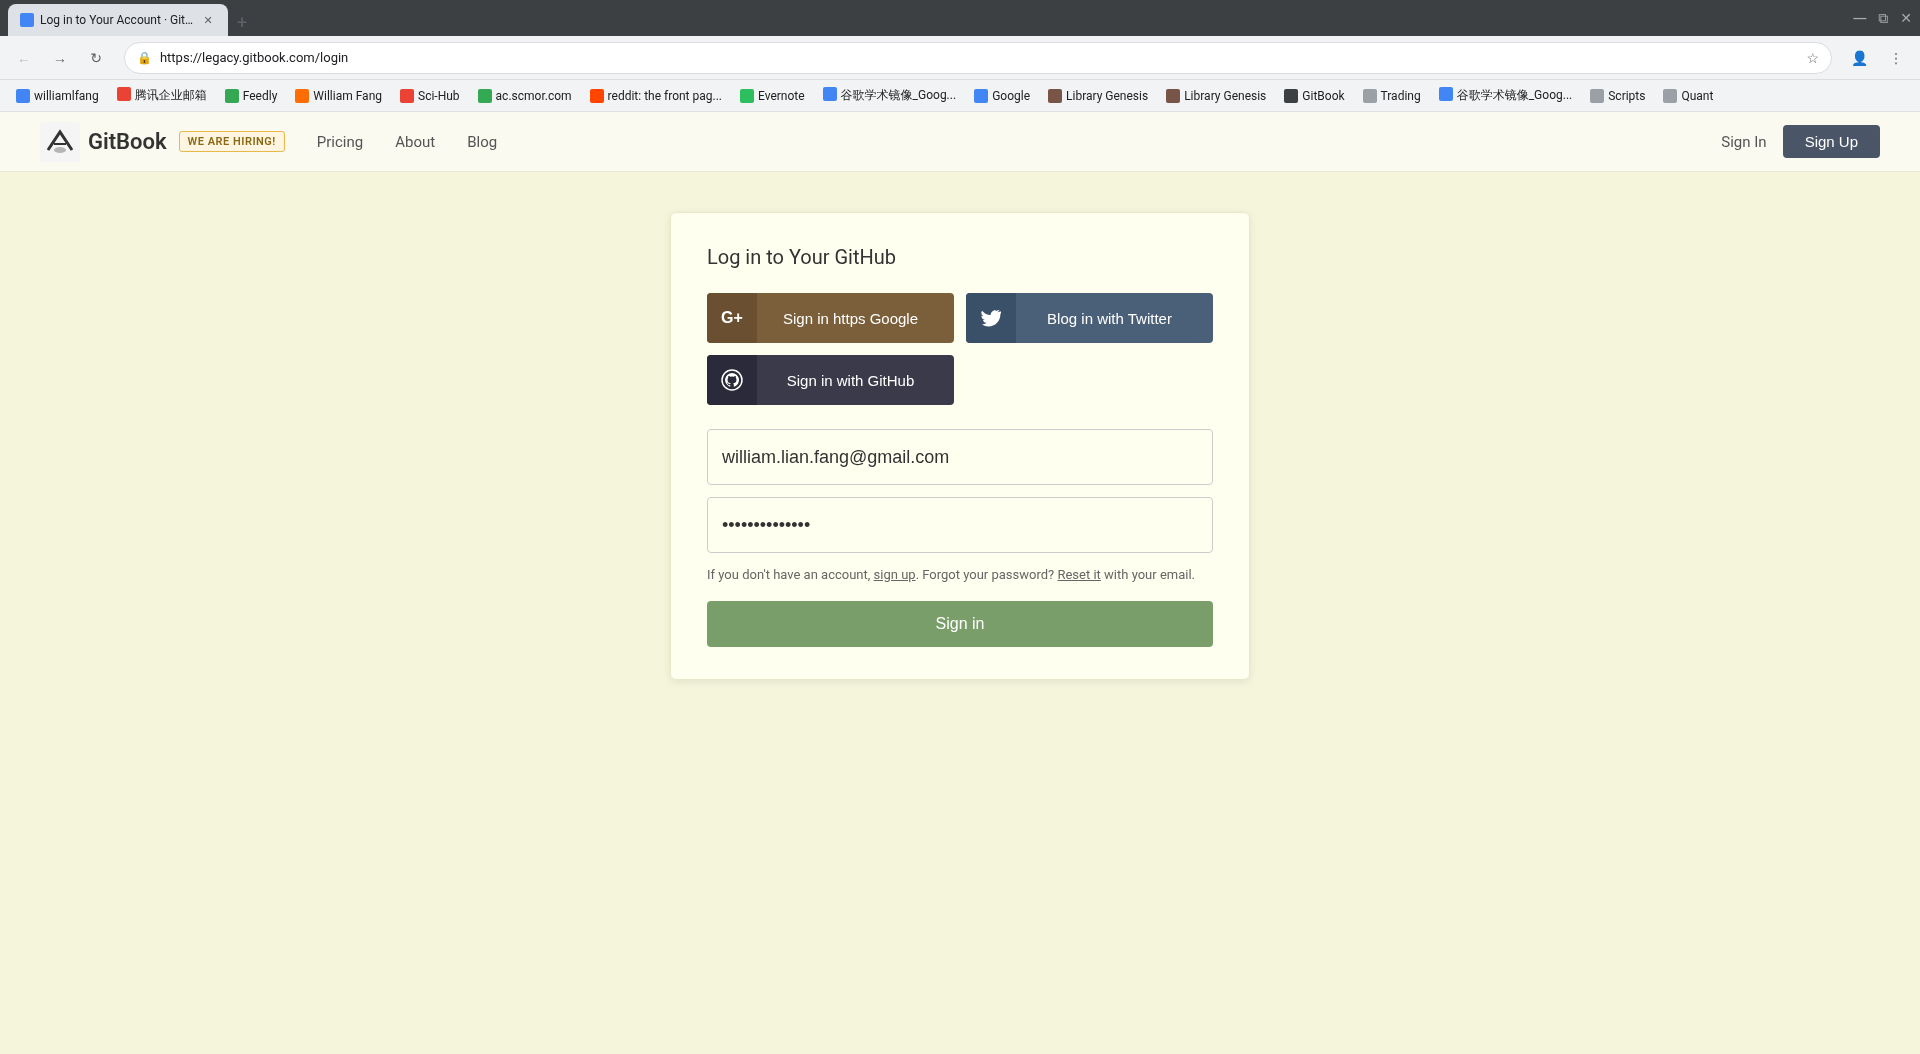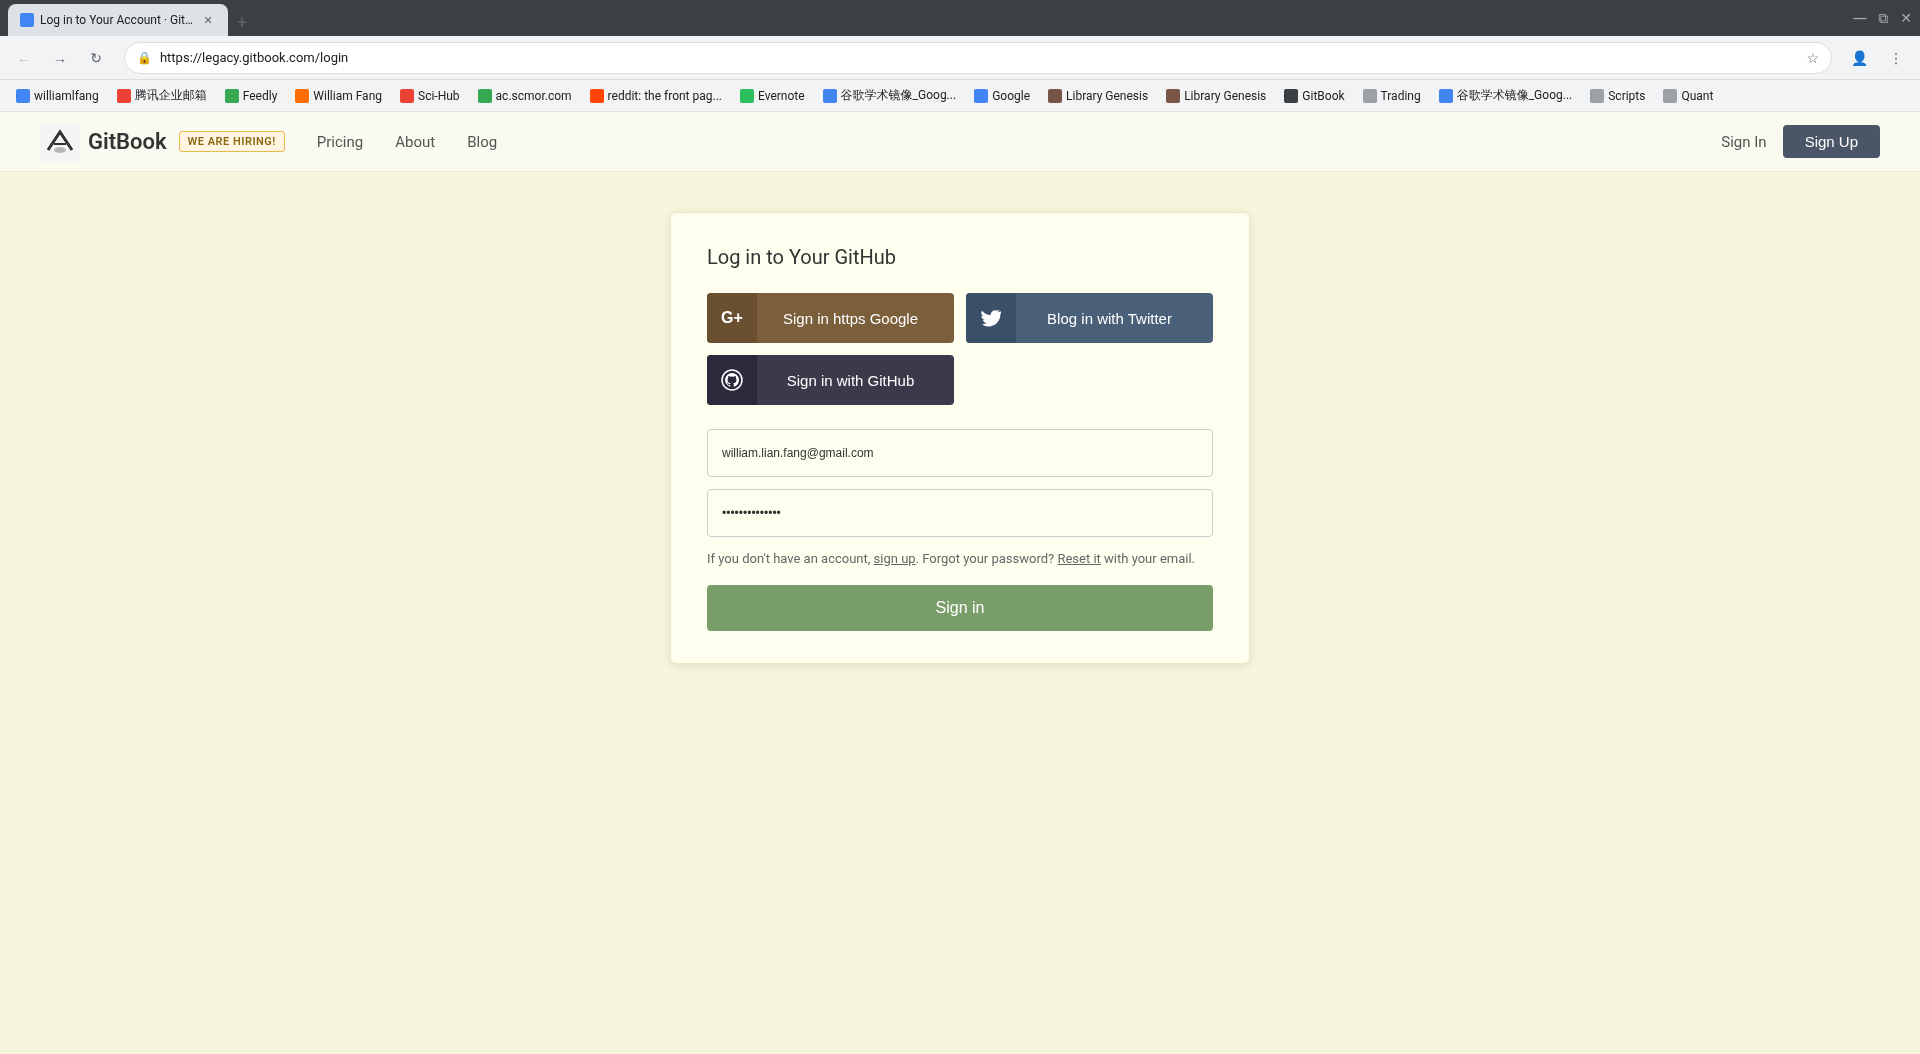--- a/index.html
+++ b/index.html
@@ -149,21 +149,20 @@
       height: 32px;
       display: flex;
       align-items: center;
       padding: 0 8px;
       gap: 2px;
       border-bottom: 1px solid #e0e0e0;
       overflow: hidden;
     }
     .bookmark-item {
       display: flex;
-      align-items: center;
       gap: 4px;
       padding: 4px 8px;
       border-radius: 4px;
       cursor: pointer;
       font-size: 12px;
       color: #202124;
       white-space: nowrap;
     }
     .bookmark-favicon {
       width: 14px;
@@ -307,25 +306,25 @@
     .twitter-btn { background: #4a6078; }
     .twitter-btn .social-icon-area { background: #3a5068; }
     .github-btn { background: #3a3a4a; }
     .github-btn .social-icon-area { background: #2a2a3a; }
 
     .form-group {
       margin-bottom: 12px;
     }
     .form-input {
       width: 100%;
-      height: 48px;
+      height: 56px;
       border: 1px solid #ccc;
       border-radius: 4px;
       padding: 0 14px;
-      font-size: 12px;
+      font-size: 18px;
       background: #fffff0;
       color: #333;
       outline: none;
     }
 
     .help-text {
       font-size: 13px;
       color: #666;
       margin: 10px 0 16px;
       line-height: 1.5;

